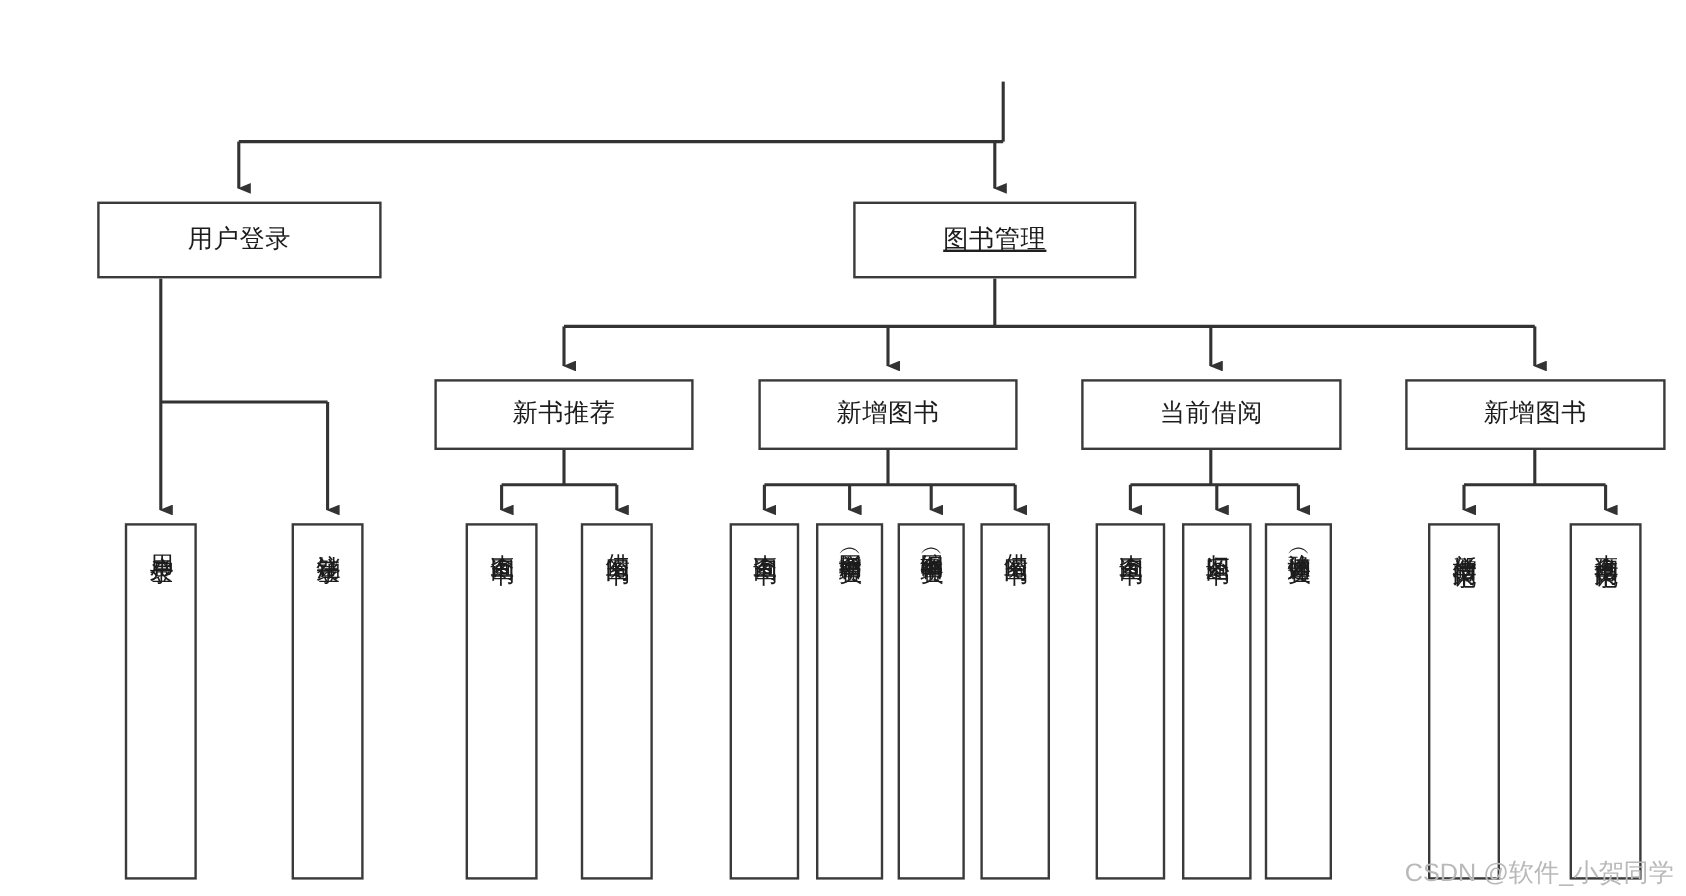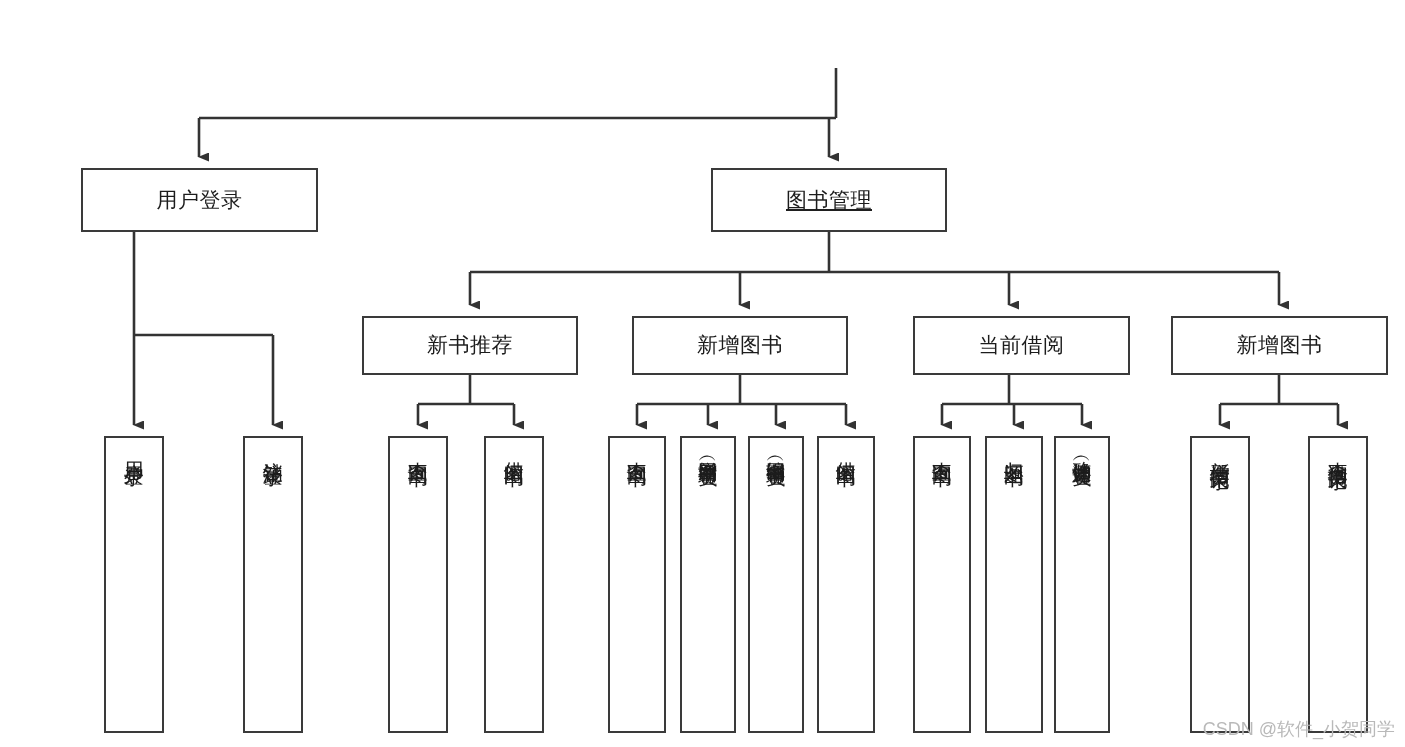--- a/index.html
+++ b/index.html
@@ -58,21 +58,21 @@
     white-space: nowrap;
   }
   .node.leaf.tall .label {
     font-size: 19px;
     letter-spacing: 1px;
   }
   .watermark {
     position: absolute;
     right: 10px;
     bottom: 6px;
-    font-size: 18px;
+    font-size: 21px;
     color: #b9b9b9;
     white-space: nowrap;
     z-index: 5;
   }
 </style>
 </head>
 <body>
 
 <div id="canvas">
 
@@ -128,21 +128,21 @@
         <span class="label">图书管理</span>
       </div>
     </div>
   <div id="level2-container">
       <div class="node" style="left: 362px; top: 316px; width: 216px; height: 59px; justify-content: center;">
         <span class="label">新书推荐</span>
       </div>
       <div class="node" style="left: 632px; top: 316px; width: 216px; height: 59px;">
         <span class="label">新增图书</span>
       </div>
-      <div class="node" style="left: 901px; top: 316px; width: 217px; height: 59px; margin-left: 12px;">
+      <div class="node" style="left: 901px; top: 316px; width: 217px; height: 59px;">
         <span class="label">当前借阅</span>
       </div>
       <div class="node" style="left: 1171px; top: 316px; width: 217px; height: 59px;">
         <span class="label">新增图书</span>
       </div>
     </div>
   <div id="leaves-container">
       <div class="node leaf" style="left: 104px; top: 436px; width: 60px; height: 297px;">
         <span class="label">用户登录</span>
       </div>

